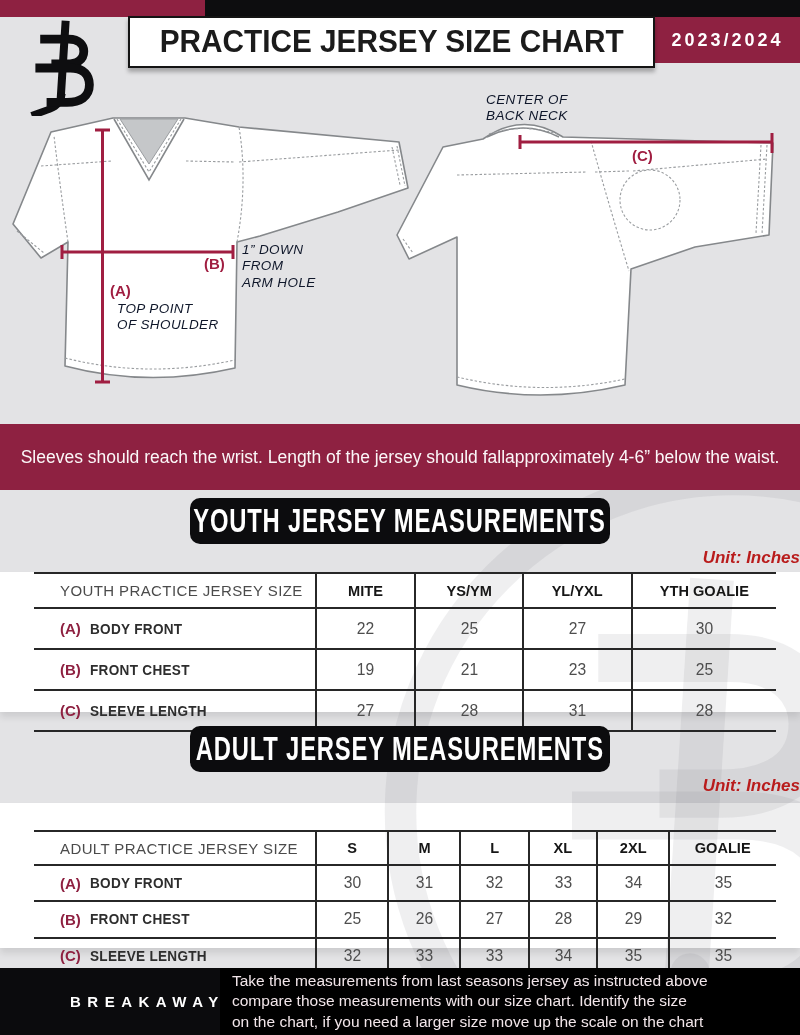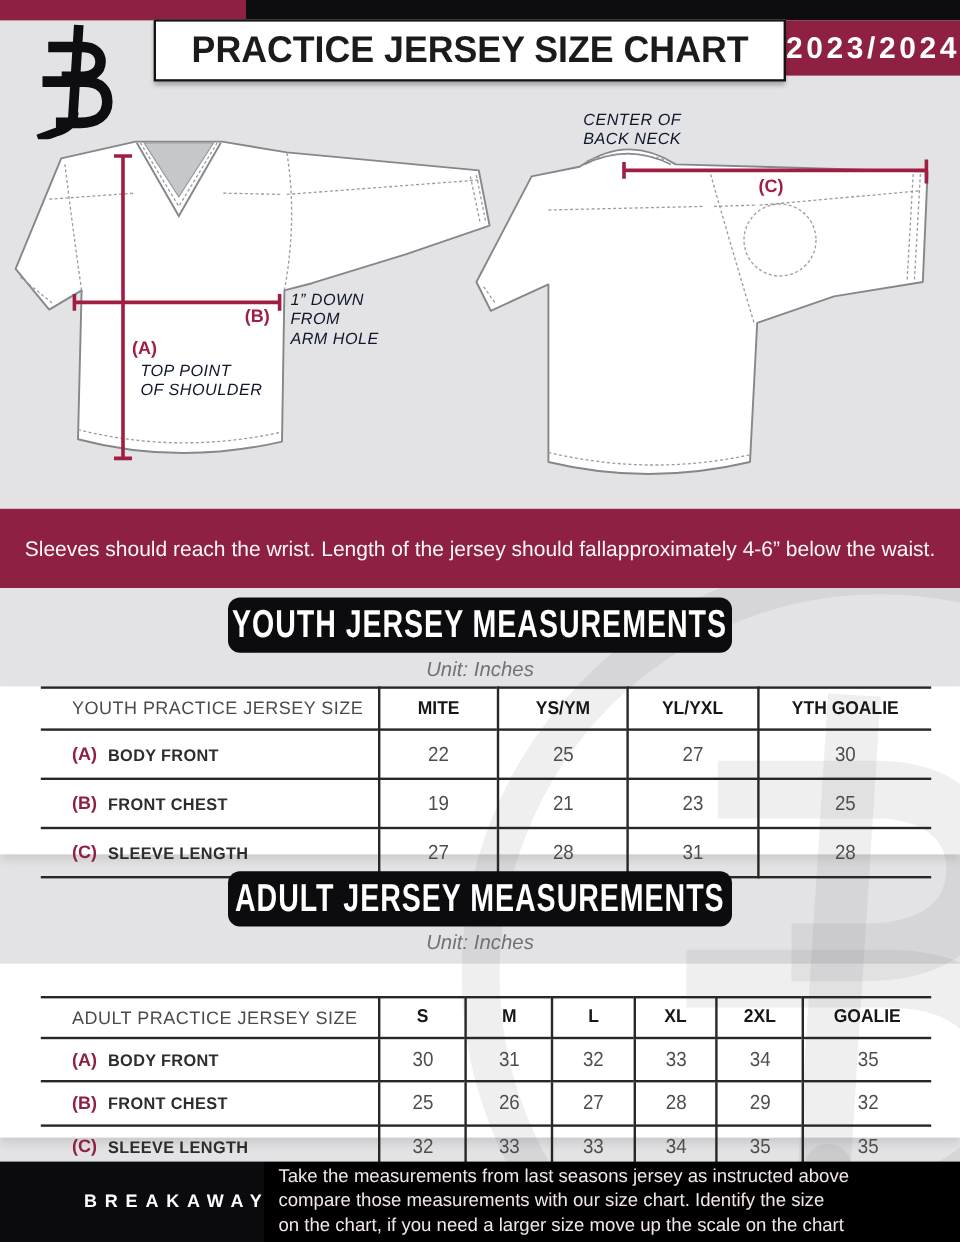--- a/index.html
+++ b/index.html
@@ -10,21 +10,21 @@
   
   .topbar-maroon{left:0;top:0;width:205px;height:17px;background:#8e2141;}
   .topbar-black{left:205px;top:0;width:595px;height:17px;background:#0d0d0f;}
   .title-box{left:128px;top:16px;width:527px;height:52px;background:#ffffff;
              border:2px solid #141414;box-sizing:border-box;display:flex;align-items:center;
              justify-content:center;box-shadow:0 4px 4px rgba(0,0,0,.28);z-index:6;}
   .title-box .t{font-size:31px;font-weight:bold;color:#1b1b1b;letter-spacing:0;
                 transform:scaleX(.96);white-space:nowrap;}
   .season-box{left:655px;top:17px;width:145px;height:46px;background:#8e2141;display:flex;
               align-items:center;justify-content:center;z-index:5;}
-  .season-box .t{color:#fff;font-weight:bold;font-size:25px;letter-spacing:3px;white-space:nowrap;}
+  .season-box .t{color:#fff;font-weight:bold;font-size:18px;letter-spacing:3px;white-space:nowrap;}
 
   
   .logo-main{left:24px;top:20px;width:78px;height:96px;}
   .logo path{fill:none;stroke-linecap:square;}
 
   
   .watermark{left:390px;top:455px;width:560px;height:700px;z-index:1;pointer-events:none;}
 
   
   .jersey-svg{z-index:2;}
@@ -36,22 +36,22 @@
   
   .banner{left:0;top:424px;width:800px;height:66px;background:#8e2141;display:flex;
           align-items:center;justify-content:center;z-index:2;}
   .banner div{color:#fbf7f8;font-size:17.5px;line-height:1.52;text-align:center;}
 
   
   .section-box{left:190px;width:420px;height:46px;background:#0c0c0e;border-radius:10px;
                display:flex;align-items:center;justify-content:center;z-index:2;}
   .section-box .t{color:#fff;font-weight:bold;font-size:29px;letter-spacing:1px;
                   transform:scale(.82,1.12);white-space:nowrap;}
-  .unit{width:800px;left:0;text-align:center;font-style:italic;font-weight:normal;
-        font-size:17px;color:#737373;z-index:2;}
+  .unit{width:800px;left:0;text-align:right;font-style:italic;font-weight:bold;
+        font-size:17px;color:#b91c1c;z-index:2;}
 
   
   .band{left:0;width:800px;background:#ffffff;z-index:0;box-shadow:0 5px 7px rgba(0,0,0,.10);}
 
   
   .tbl{left:34px;width:742px;display:grid;z-index:2;}
   .cell{display:flex;align-items:center;justify-content:center;border-bottom:2px solid #272727;
         box-sizing:border-box;}
   .cell.v{border-left:2px solid #272727;}
   .cell.top{border-top:2px solid #272727;}

